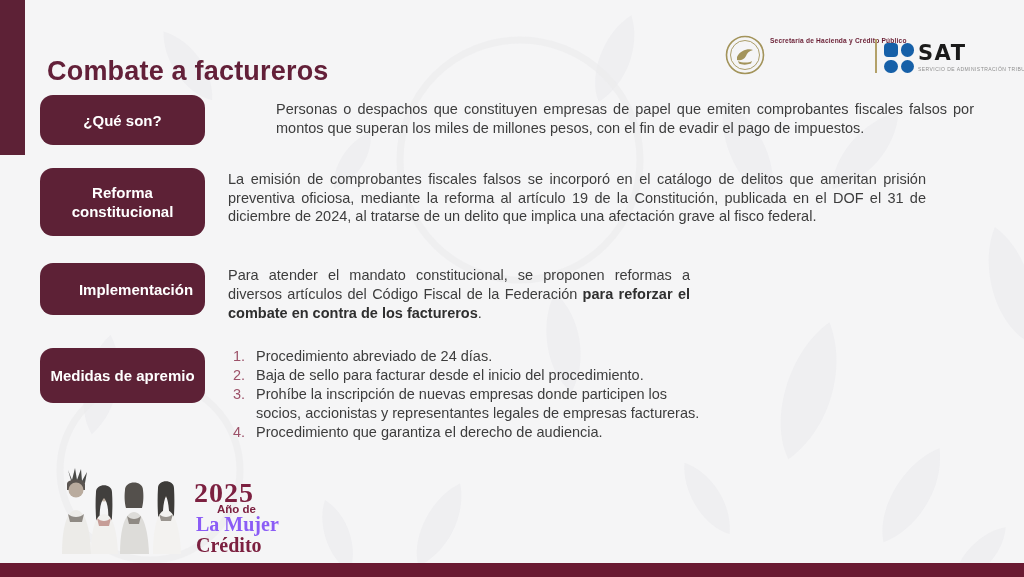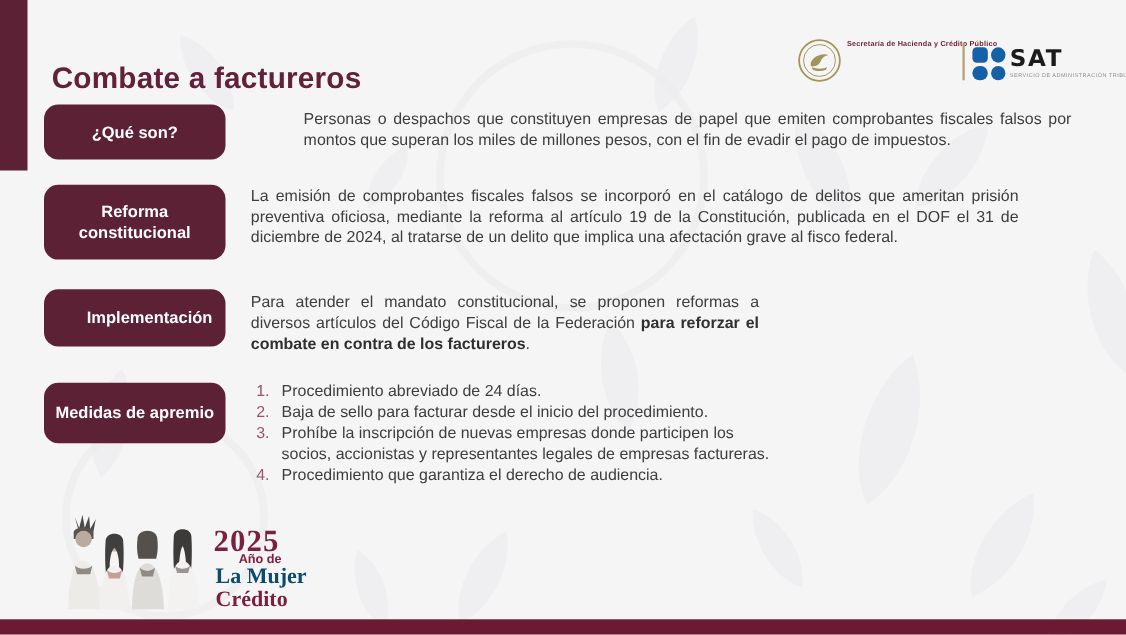--- a/index.html
+++ b/index.html
@@ -61,21 +61,21 @@
 
   .apremio-list { left:216px; top:347px; width:486px; }
   .apremio-list ol { margin:0; padding-left:33px; }
   .apremio-list li { color:#3d3d3d; font-size:14.5px; line-height:19px; padding-left:7px; }
   .apremio-list li::marker { color:#9c5168; }
 
   
   .women-illustration { left:58px; top:468px; width:132px; height:86px; }
   .footer-year   { left:194px; top:479px; font-family:"Liberation Serif","DejaVu Serif",serif; font-weight:bold; font-size:28px; line-height:28px; color:#7c2040; letter-spacing:1px; }
   .footer-small  { left:217px; top:503px; font-family:Liberation Sans, sans-serif; font-weight:bold; font-size:11.5px; color:#7c2040; }
-  .footer-line1  { left:196px; top:514px; font-family:"Liberation Serif","DejaVu Serif",serif; font-weight:bold; font-size:20px; line-height:21px; color:#0c4a6e; }
+  .footer-line1  { left:196px; top:514px; font-family:"Liberation Serif","DejaVu Serif",serif; font-weight:bold; font-size:20px; line-height:21px; color:#8b5cf6; }
   .footer-line2  { left:196px; top:535px; font-family:"Liberation Serif","DejaVu Serif",serif; font-weight:bold; font-size:20px; line-height:21px; color:#7c2040; }
 </style>
 </head>
 <body>
 
 <svg class="bg-pattern" viewBox="0 0 1024 577" xmlns="http://www.w3.org/2000/svg">
   <defs>
     <path id="petal" d="M30 0 C47 24 45 62 26 84 C9 64 11 22 30 0 Z"></path>
   </defs>
   <g fill="#e9e9ec" fill-opacity="0.55">

